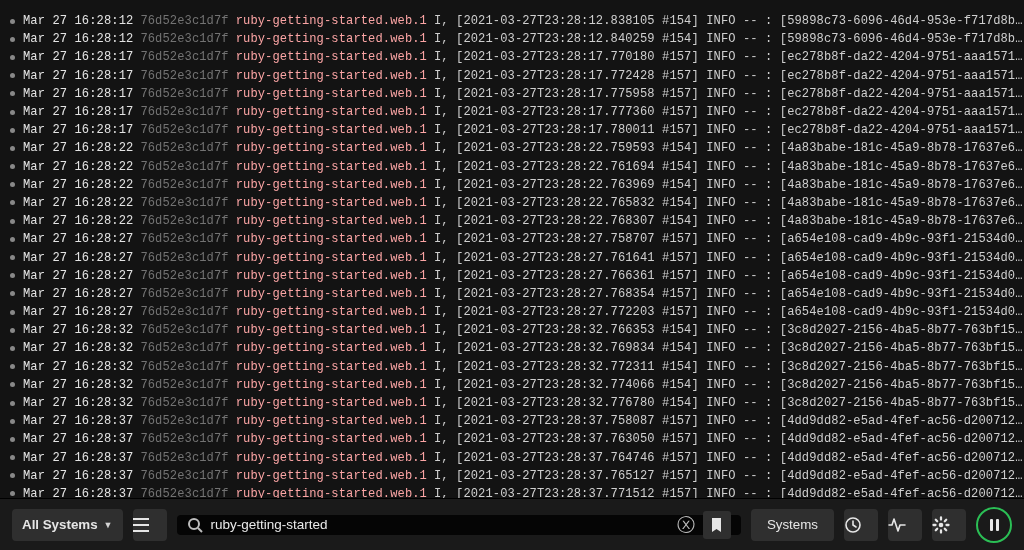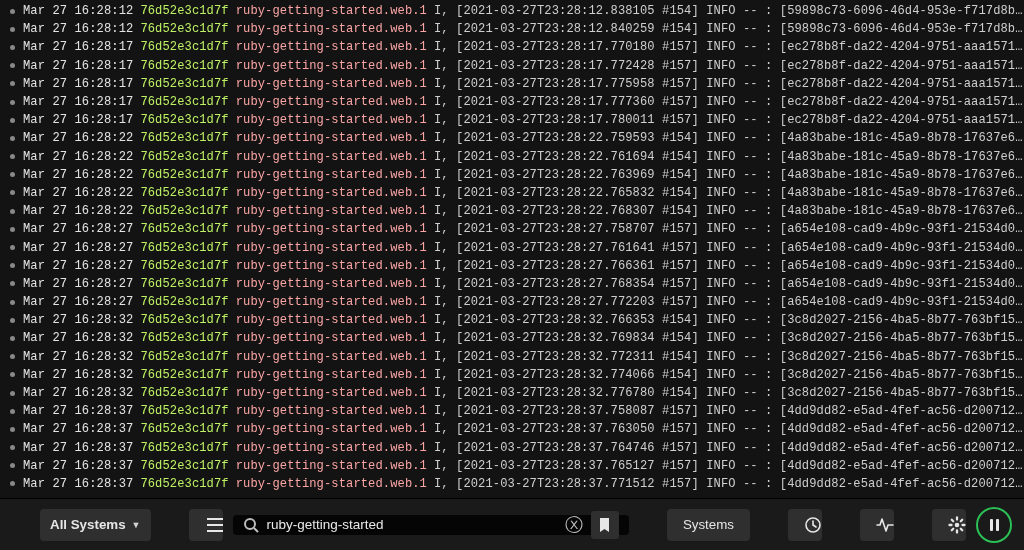--- a/index.html
+++ b/index.html
@@ -1,29 +1,29 @@
 <!DOCTYPE html>
 <html><head>
 <meta charset="utf-8">
 <style>
   * { margin: 0; padding: 0; box-sizing: border-box; }
   html, body { width: 1024px; height: 550px; overflow: hidden; background: #131313; }
   body { font-family: "SFMono-Regular", Consolas, "Liberation Mono", Menlo, monospace; font-size: 12.1px; color: #d0d0d0; display: flex; flex-direction: column; }
 
-  .log-area { flex: 1 1 auto; overflow: hidden; padding: 2px 0 0 6px; }
+  .log-area { flex: 1 1 auto; overflow: hidden; padding: 12px 0 0 6px; }
   .log-row { display: flex; align-items: center; height: 18.2px; white-space: nowrap; letter-spacing: 0.1px; }
   .dot { display: inline-block; width: 5px; height: 5px; border-radius: 50%; background: #888; margin: 0 8px 0 4px; flex: 0 0 auto; }
   .ts   { color: #e4e4e4; }
-  .hash { color: #bef264; margin-left: 7px; }
+  .hash { color: #737373; margin-left: 7px; }
   .dyno { color: #fca5a5; margin-left: 7px; }
   .msg  { color: #cfcfcf; margin-left: 7px; overflow: hidden; text-overflow: ellipsis; flex: 1 1 auto; min-width: 0; }
 
   .toolbar { flex: 0 0 52px; background: #1a1a1a; display: flex; align-items: center; padding: 0 12px; gap: 10px; border-top: 1px solid #000; font-family: -apple-system, BlinkMacSystemFont, "Segoe UI", Helvetica, Arial, sans-serif; font-size: 13px; }
 
-  .btn { background: #2f2f2f; border: none; border-radius: 4px; color: #e6e6e6; height: 32px; display: inline-flex; align-items: center; justify-content: flex-end; cursor: pointer; margin-left: 28px; }
+  .btn { background: #2f2f2f; border: none; border-radius: 4px; color: #e6e6e6; height: 32px; display: inline-flex; align-items: center; justify-content: flex-start; cursor: pointer; }
 
   .systems { padding: 0 10px; font-weight: 600; gap: 6px; }
   .chev { font-size: 9px; opacity: .9; }
 
   .iconbtn { width: 34px; }
   svg { display: block; }
 
   .search-wrap { flex: 1 1 auto; display: flex; align-items: center; background: #050505; border-radius: 4px; height: 20px; padding: 0 10px; gap: 8px; }
   .search-wrap input { flex: 1 1 auto; background: transparent; border: none; outline: none; color: #eaeaea; font-size: 13.5px; caret-color: #fff; }
   .clear-x { color: #bdbdbd; font-size: 18px; cursor: pointer; }

